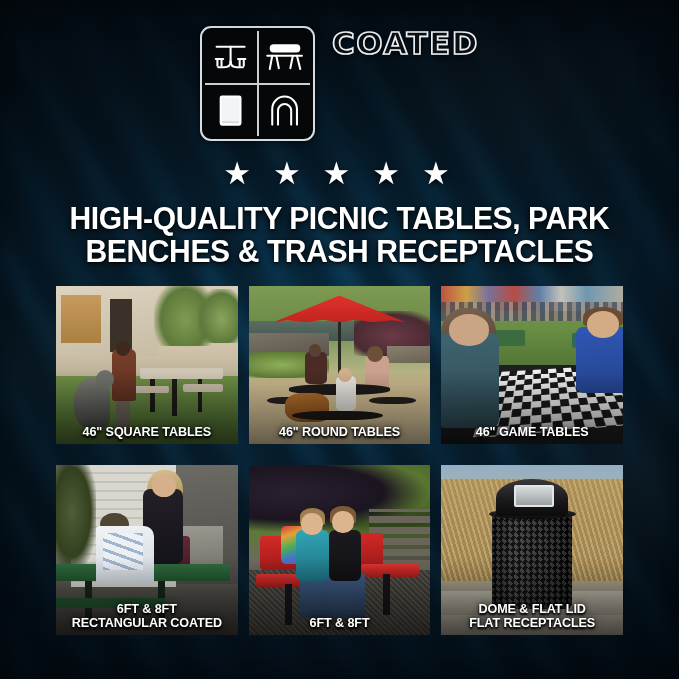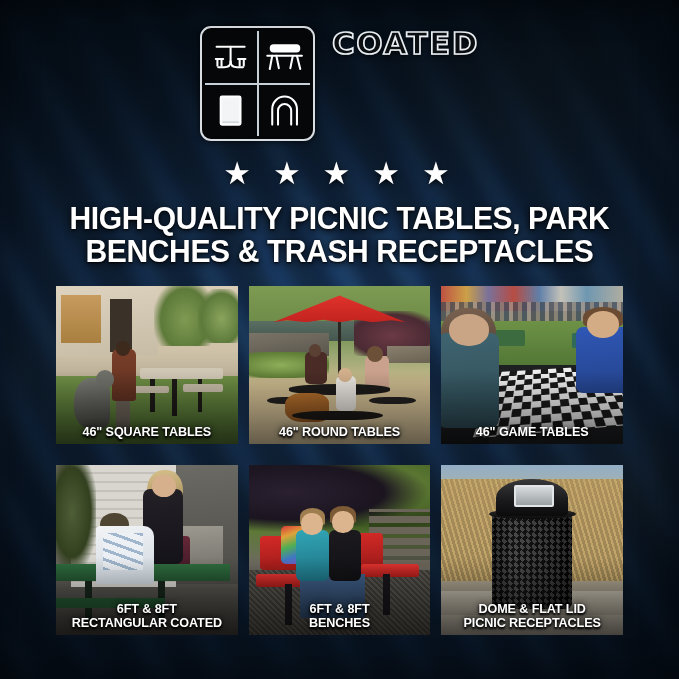--- a/index.html
+++ b/index.html
@@ -7,21 +7,21 @@
   html, body {
     width: 679px; height: 679px;
     overflow: hidden;
     font-family: "Liberation Sans", sans-serif;
     background: #0a1520;
   }
   #banner {
     position: relative;
     width: 679px; height: 679px;
     overflow: hidden;
-    background: #3b82f6;
+    background: #0369a1;
   }
   
   .bg-layer { position: absolute; inset: 0; }
   .bg-base {
     background:
       radial-gradient(ellipse 60% 50% at 72% 18%, #1d4a73 0%, rgba(20,60,95,0) 62%),
       radial-gradient(ellipse 55% 45% at 20% 72%, #12395c 0%, rgba(12,45,72,0) 65%),
       radial-gradient(ellipse 70% 60% at 88% 86%, #123busy 0%, rgba(0,0,0,0) 60%),
       linear-gradient(160deg, #0d2236 0%, #123a5c 30%, #0b2033 58%, #091a28 100%);
   }
@@ -486,39 +486,38 @@
           <div class="layer c5-kid1-hair"></div>
             <div class="layer c5-kid1-h"></div>
           <div class="layer c5-kid2-l"></div>
             <div class="layer c5-kid2-b"></div>
           <div class="layer c5-kid2-hair"></div>
             <div class="layer c5-kid2-h"></div>
         </div>
         <div class="cap-shade"></div>
         <div class="cap">
           <span class="cl">6FT &amp; 8FT</span>
-          <span class="cl">BENCHES</span>
         </div>
       </div>
 
       <div class="card">
         <div class="photo c6-bg">
           <div class="layer c6-sky"></div>
             <div class="layer c6-grass"></div>
           <div class="layer c6-ground"></div>
             <div class="layer c6-walk"></div>
           <div class="layer c6-can-body"></div>
             <div class="layer c6-rim"></div>
           <div class="layer c6-dome"></div>
             <div class="layer c6-slot"></div>
         </div>
         <div class="cap-shade"></div>
         <div class="cap">
           <span class="cl">DOME &amp; FLAT LID</span>
-          <span class="cl">PICNIC RECEPTACLES</span>
+          <span class="cl">FLAT RECEPTACLES</span>
         </div>
       </div>
 
     </div>
 
   </div>
 
   <div class="edge-fade"></div>
 </div>
 

